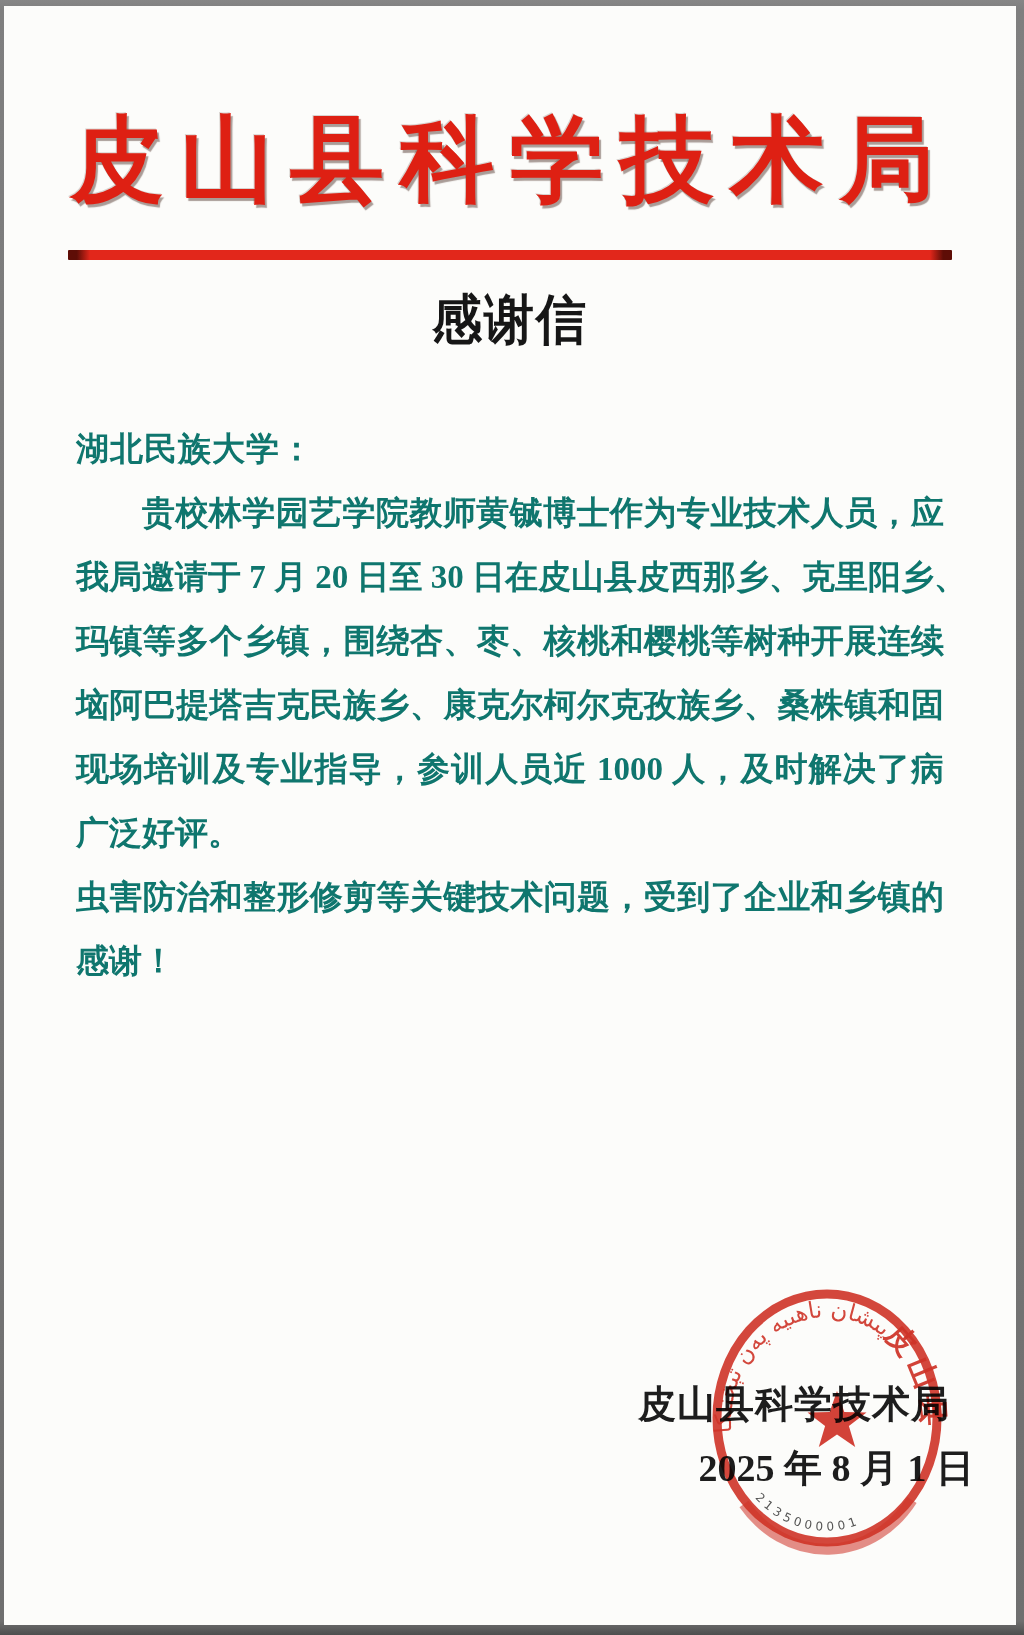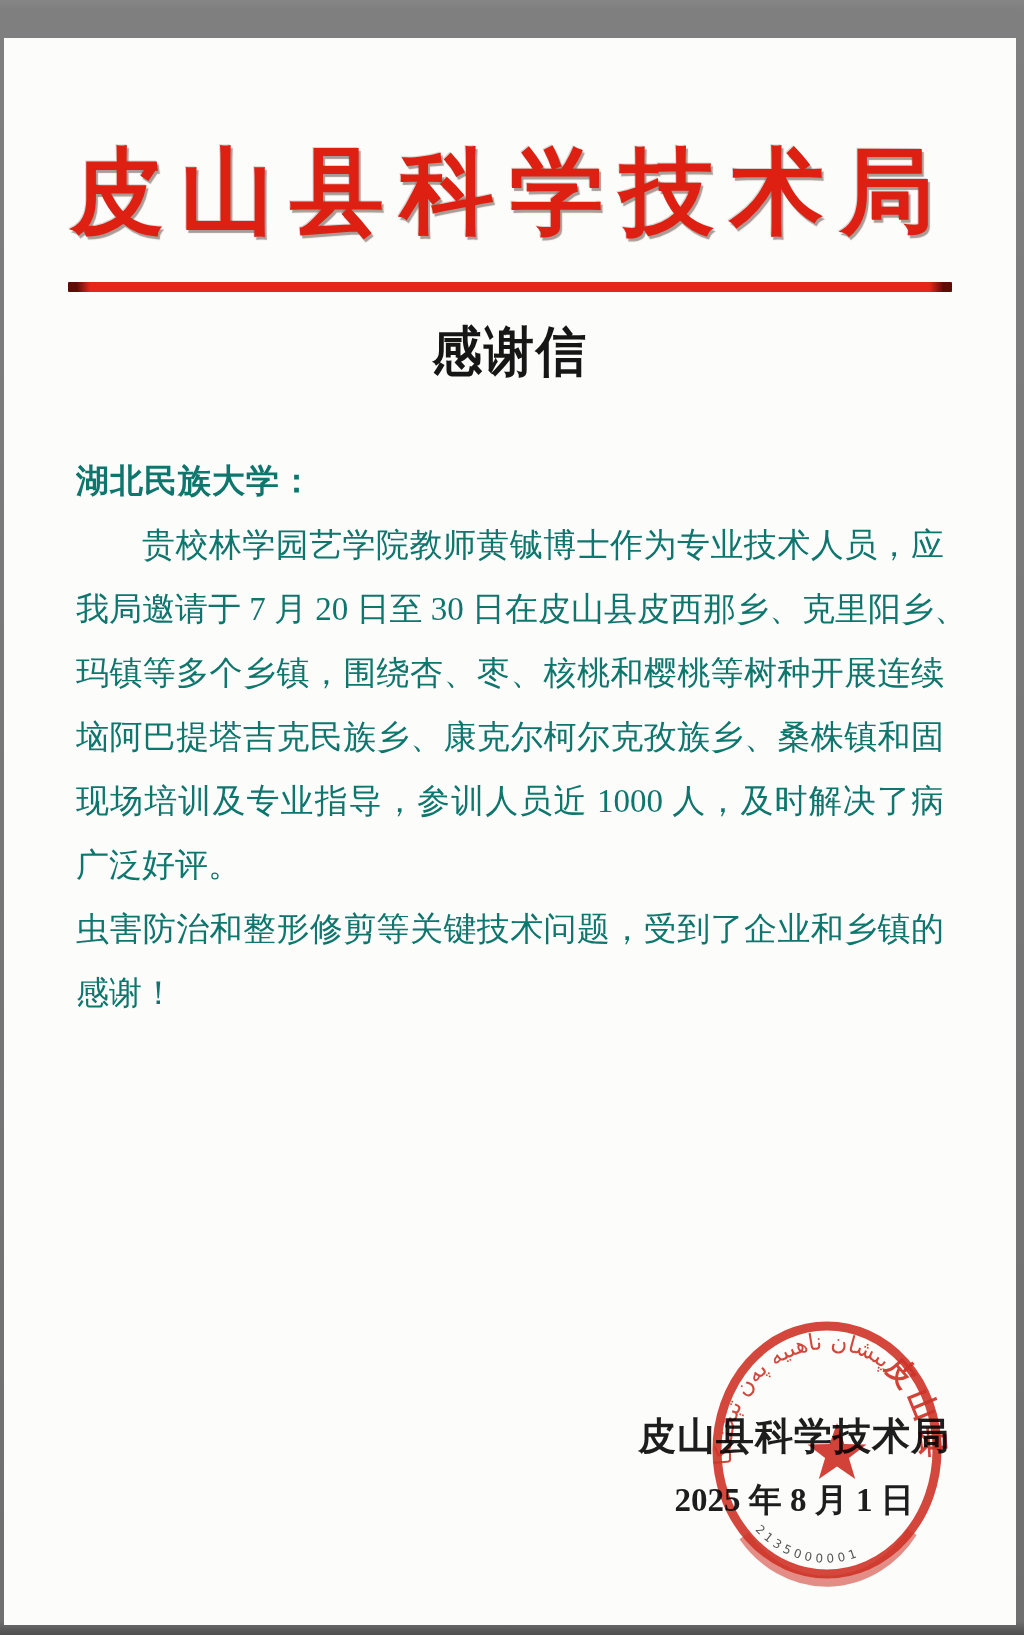--- a/index.html
+++ b/index.html
@@ -7,21 +7,20 @@
     width:1024px;height:1635px;
     background:linear-gradient(180deg,#868686 0,#7f7f7f 10px,#6f6f6f calc(100% - 14px),#4e4e4e 100%);
     font-family:"Liberation Serif","DejaVu Serif",serif;
     overflow:hidden;
   }
   .paper{
     position:absolute;left:4px;top:6px;right:8px;bottom:10px;
     background:#fcfcfa;
     box-sizing:border-box;
     padding-top:99px;
-    margin-top:32px;
   }
   
   .letterhead{
     text-align:center;
     font-size:94px;line-height:110px;
     font-weight:bold;
     color:#de2013;
     letter-spacing:16px;
     text-shadow:2px 3px 1px rgba(55,25,15,.42), -1px -1px 0 rgba(55,25,15,.18);
     white-space:nowrap;
@@ -48,41 +47,42 @@
     color:#0f766e;
   }
   .salutation{
     font-size:33px;line-height:64px;height:64px;
     font-weight:600;
     letter-spacing:1px;
     white-space:nowrap;
   }
   .bline{
     font-size:33px;line-height:64px;height:64px;
-    font-weight:400;
+    font-weight:700;
     text-align:justify;
     text-align-last:justify;
     text-justify:inter-character;
     white-space:nowrap;
   }
   .bline.first{text-indent:66px;}
   .bline.last{text-align-last:left;}
   
   .sign-block{
     position:absolute;left:610px;top:1376px;width:360px;
     text-align:center;color:#1d1d1d;
   }
   .sign-name{
     font-size:38px;line-height:44px;font-weight:600;
     letter-spacing:1px;white-space:nowrap;
   }
   .sign-date{
     margin-top:20px;
-    font-size:33px;line-height:44px;font-weight:600;
+    font-size:38px;line-height:44px;font-weight:600;
     white-space:nowrap;
+    text-align:right;
   }
   
   .seal{
     position:absolute;left:695px;top:1270px;
     width:260px;height:290px;
     mix-blend-mode:multiply;
     opacity:.95;
   }
   .seal text{font-family:"DejaVu Sans","Liberation Sans",sans-serif;}
 </style>

